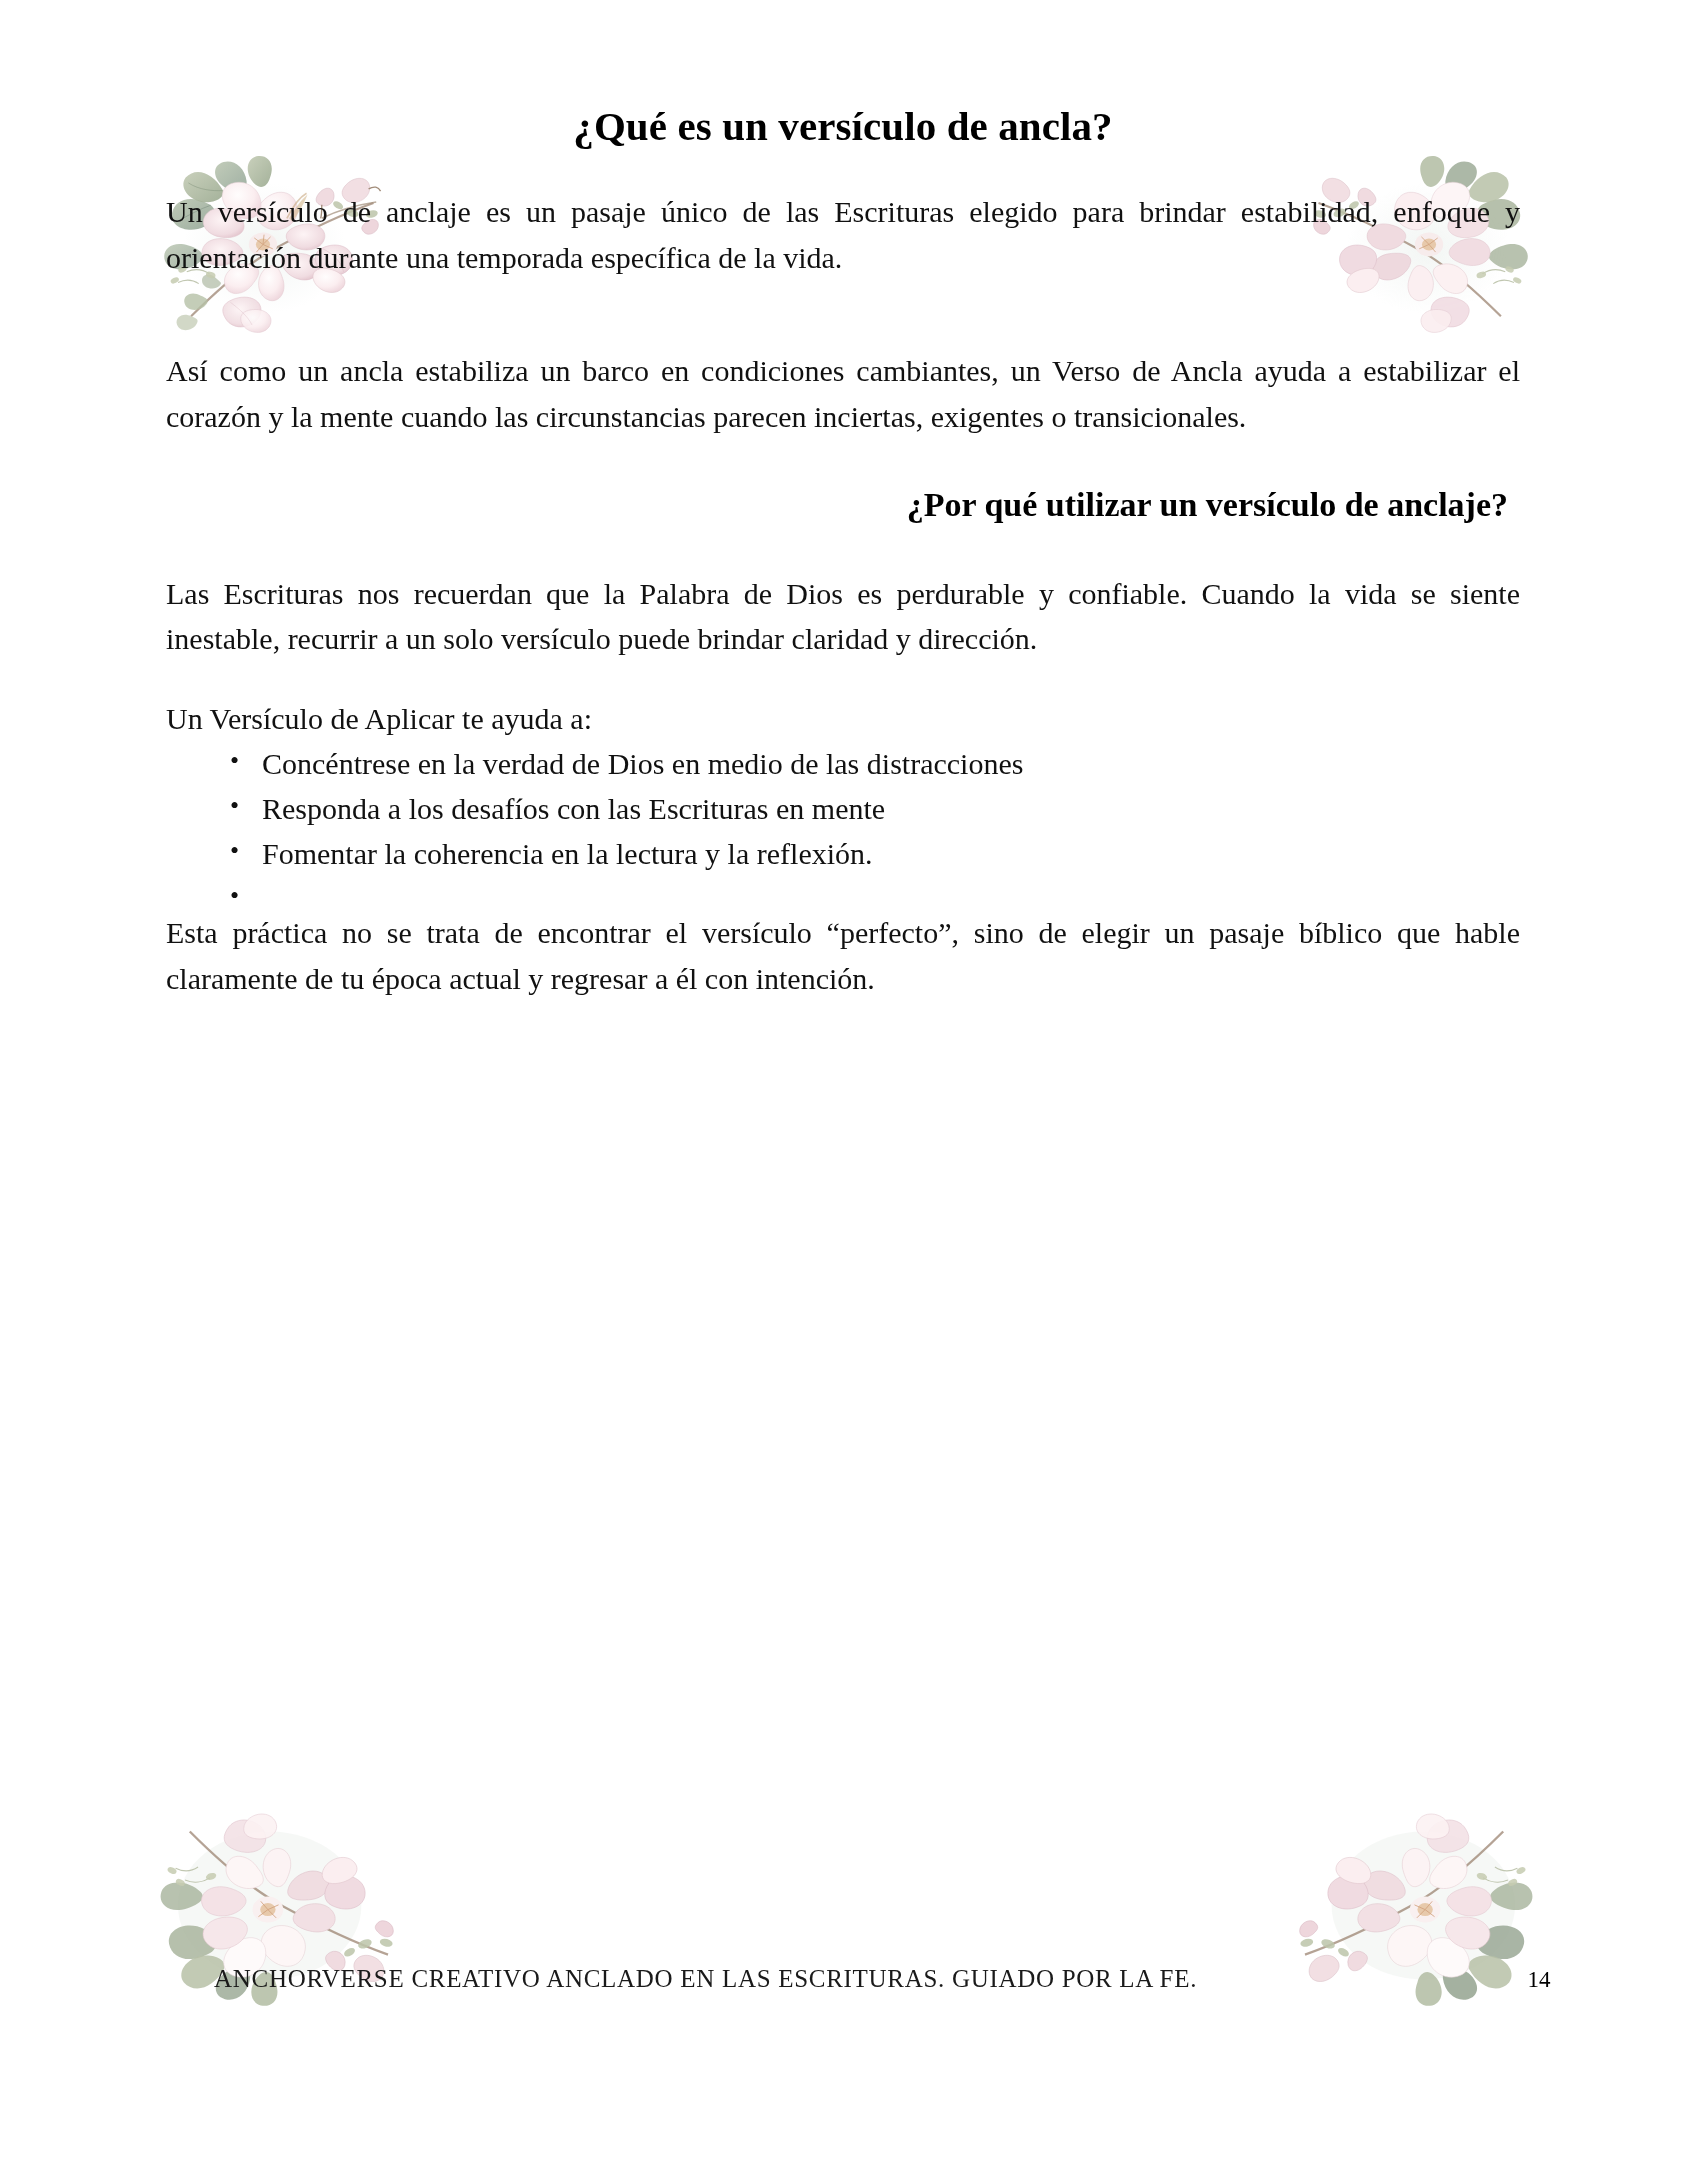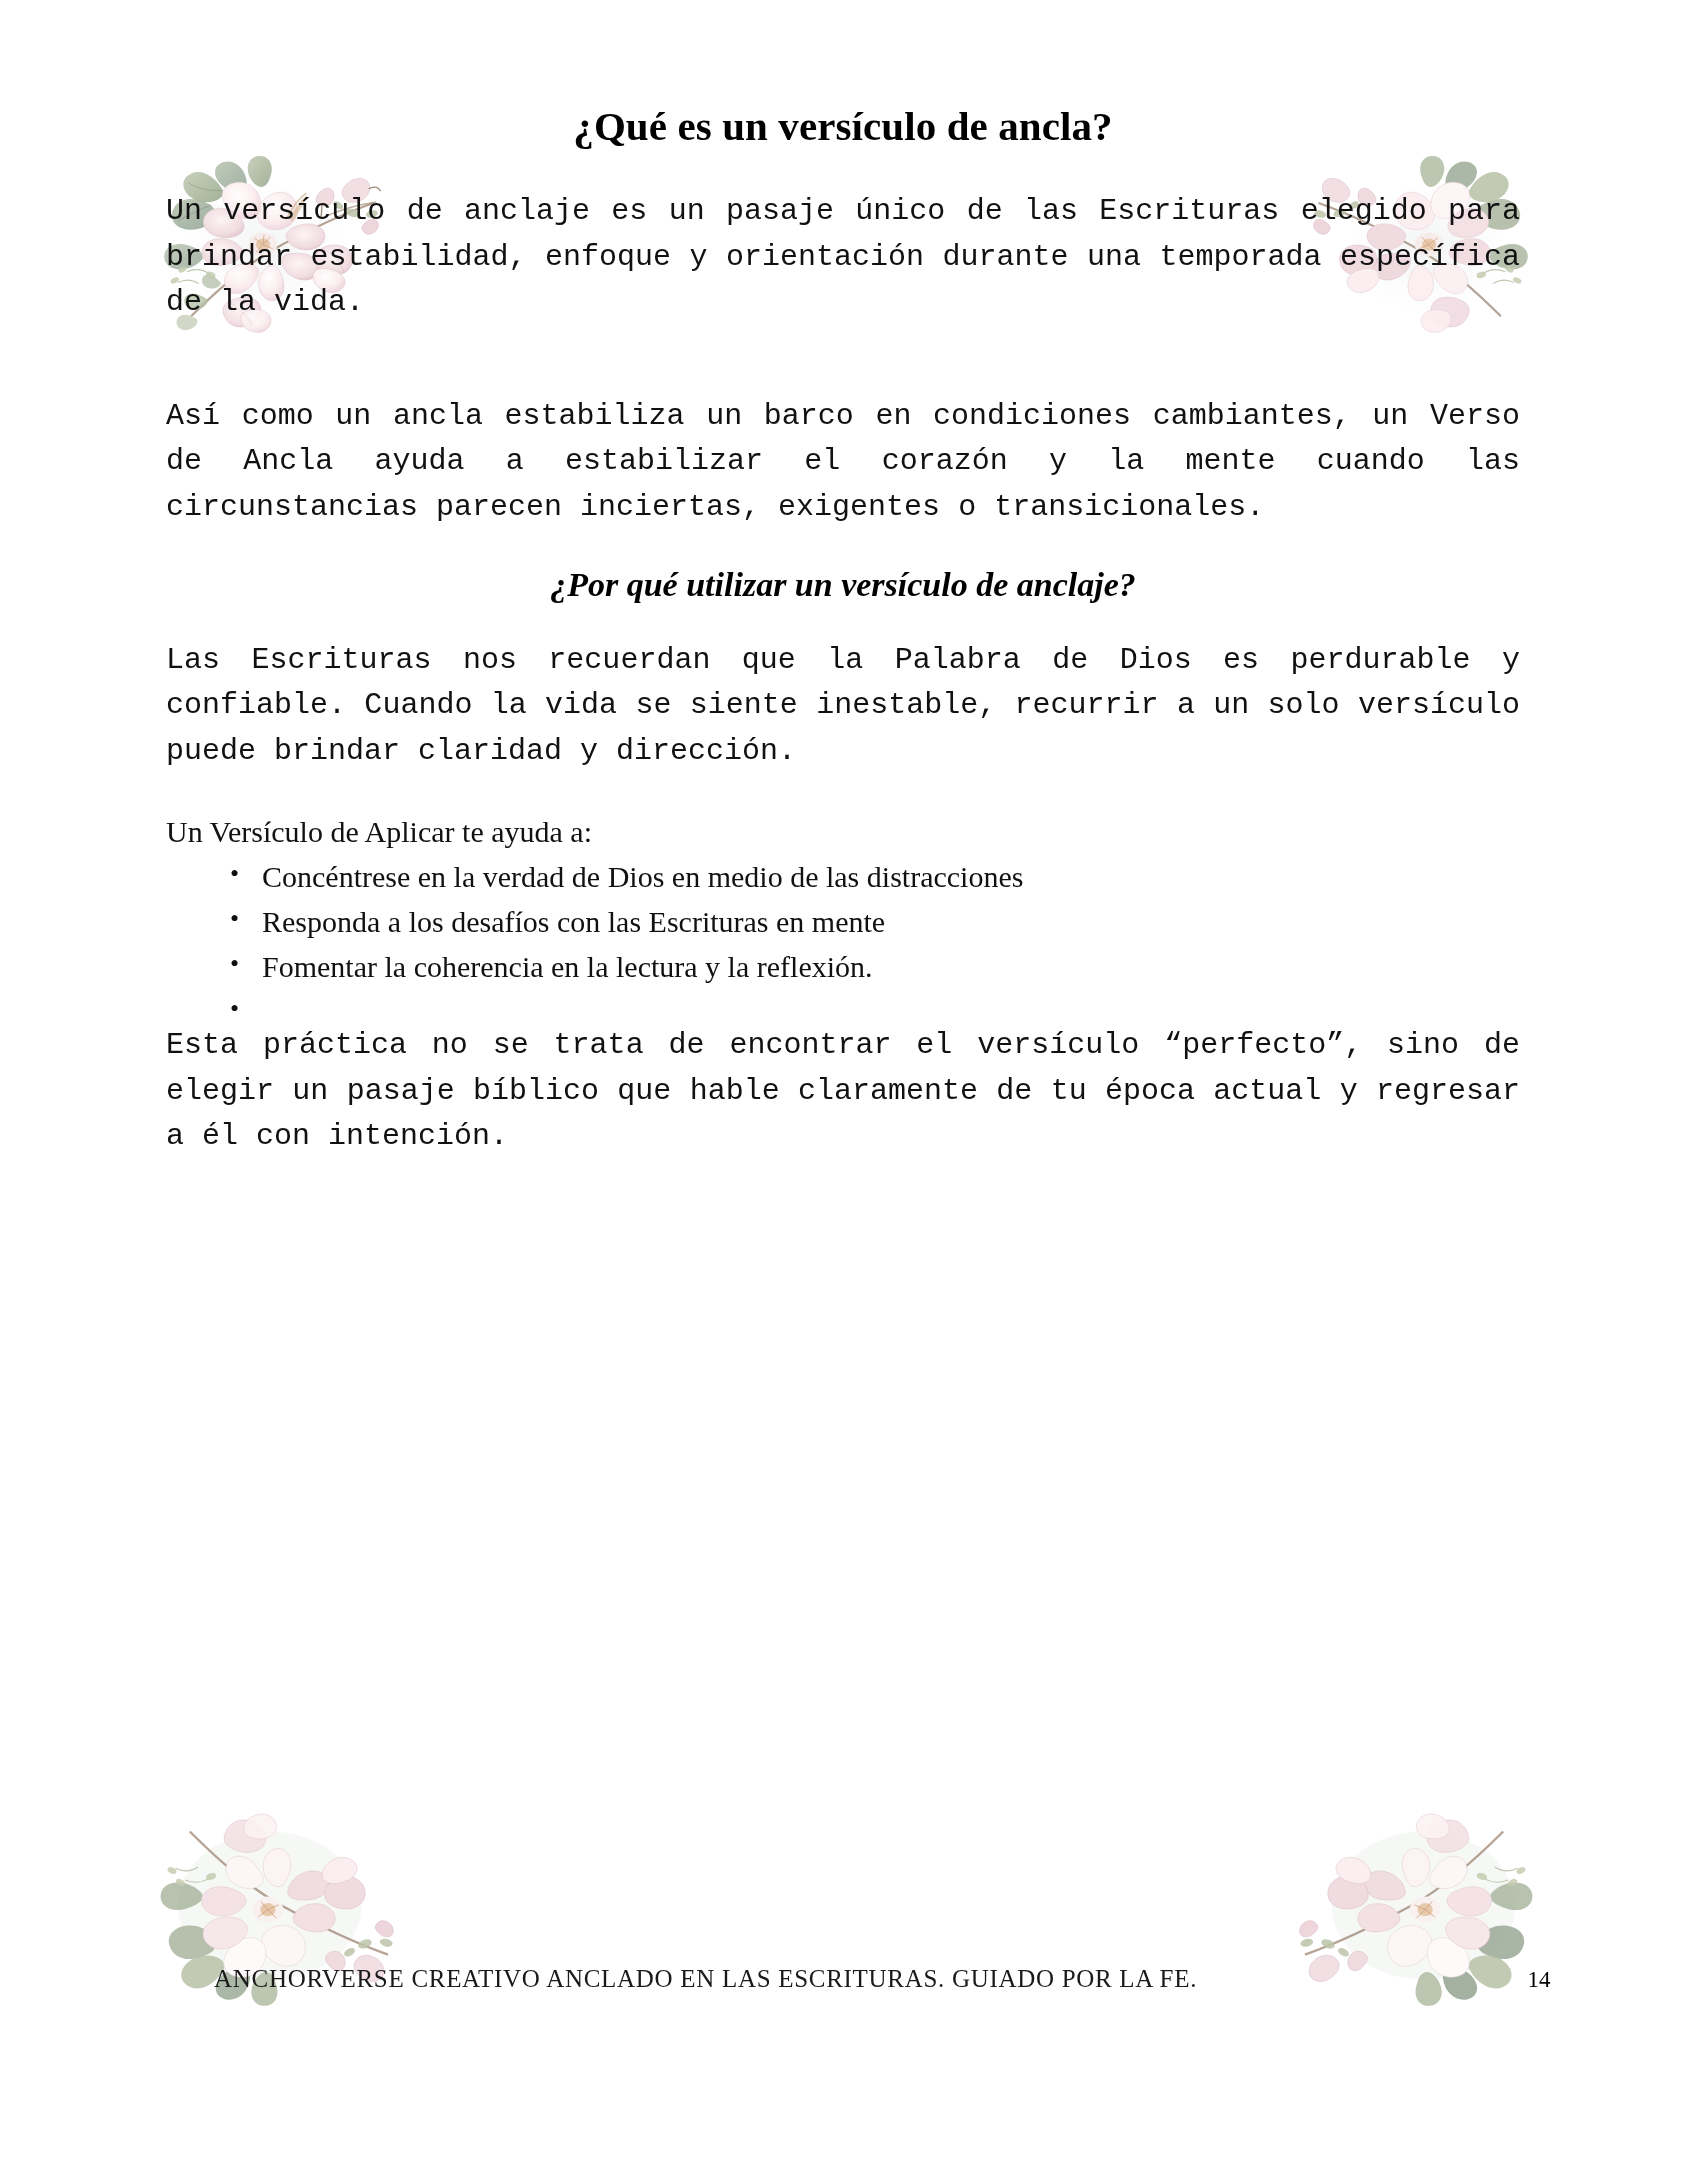--- a/index.html
+++ b/index.html
@@ -53,37 +53,35 @@
     letter-spacing: 0.1px;
     margin: 0;
     padding-top: 104px;
     line-height: 1.1;
     color: #000000;
   }
 
   h2.section-heading {
     font-size: 34px;
     font-weight: 700;
-    text-align: center;
-    margin: 0;
+    text-align: right;
+    margin: 12px;
     padding-top: 34px;
     line-height: 1.15;
     color: #000000;
-    font-style: italic;
   }
 
   p.body-text {
     font-size: 30px;
     line-height: 1.52;
     text-align: justify;
     text-justify: inter-word;
     margin: 0;
     color: #111111;
     hyphens: none;
-    font-family: Liberation Mono, monospace;
   }
 
   .gap-lg { height: 40px; }
   .gap-md { height: 34px; }
 
   p.lead-in {
     font-size: 30px;
     line-height: 1.52;
     text-align: left;
     margin: 0;

